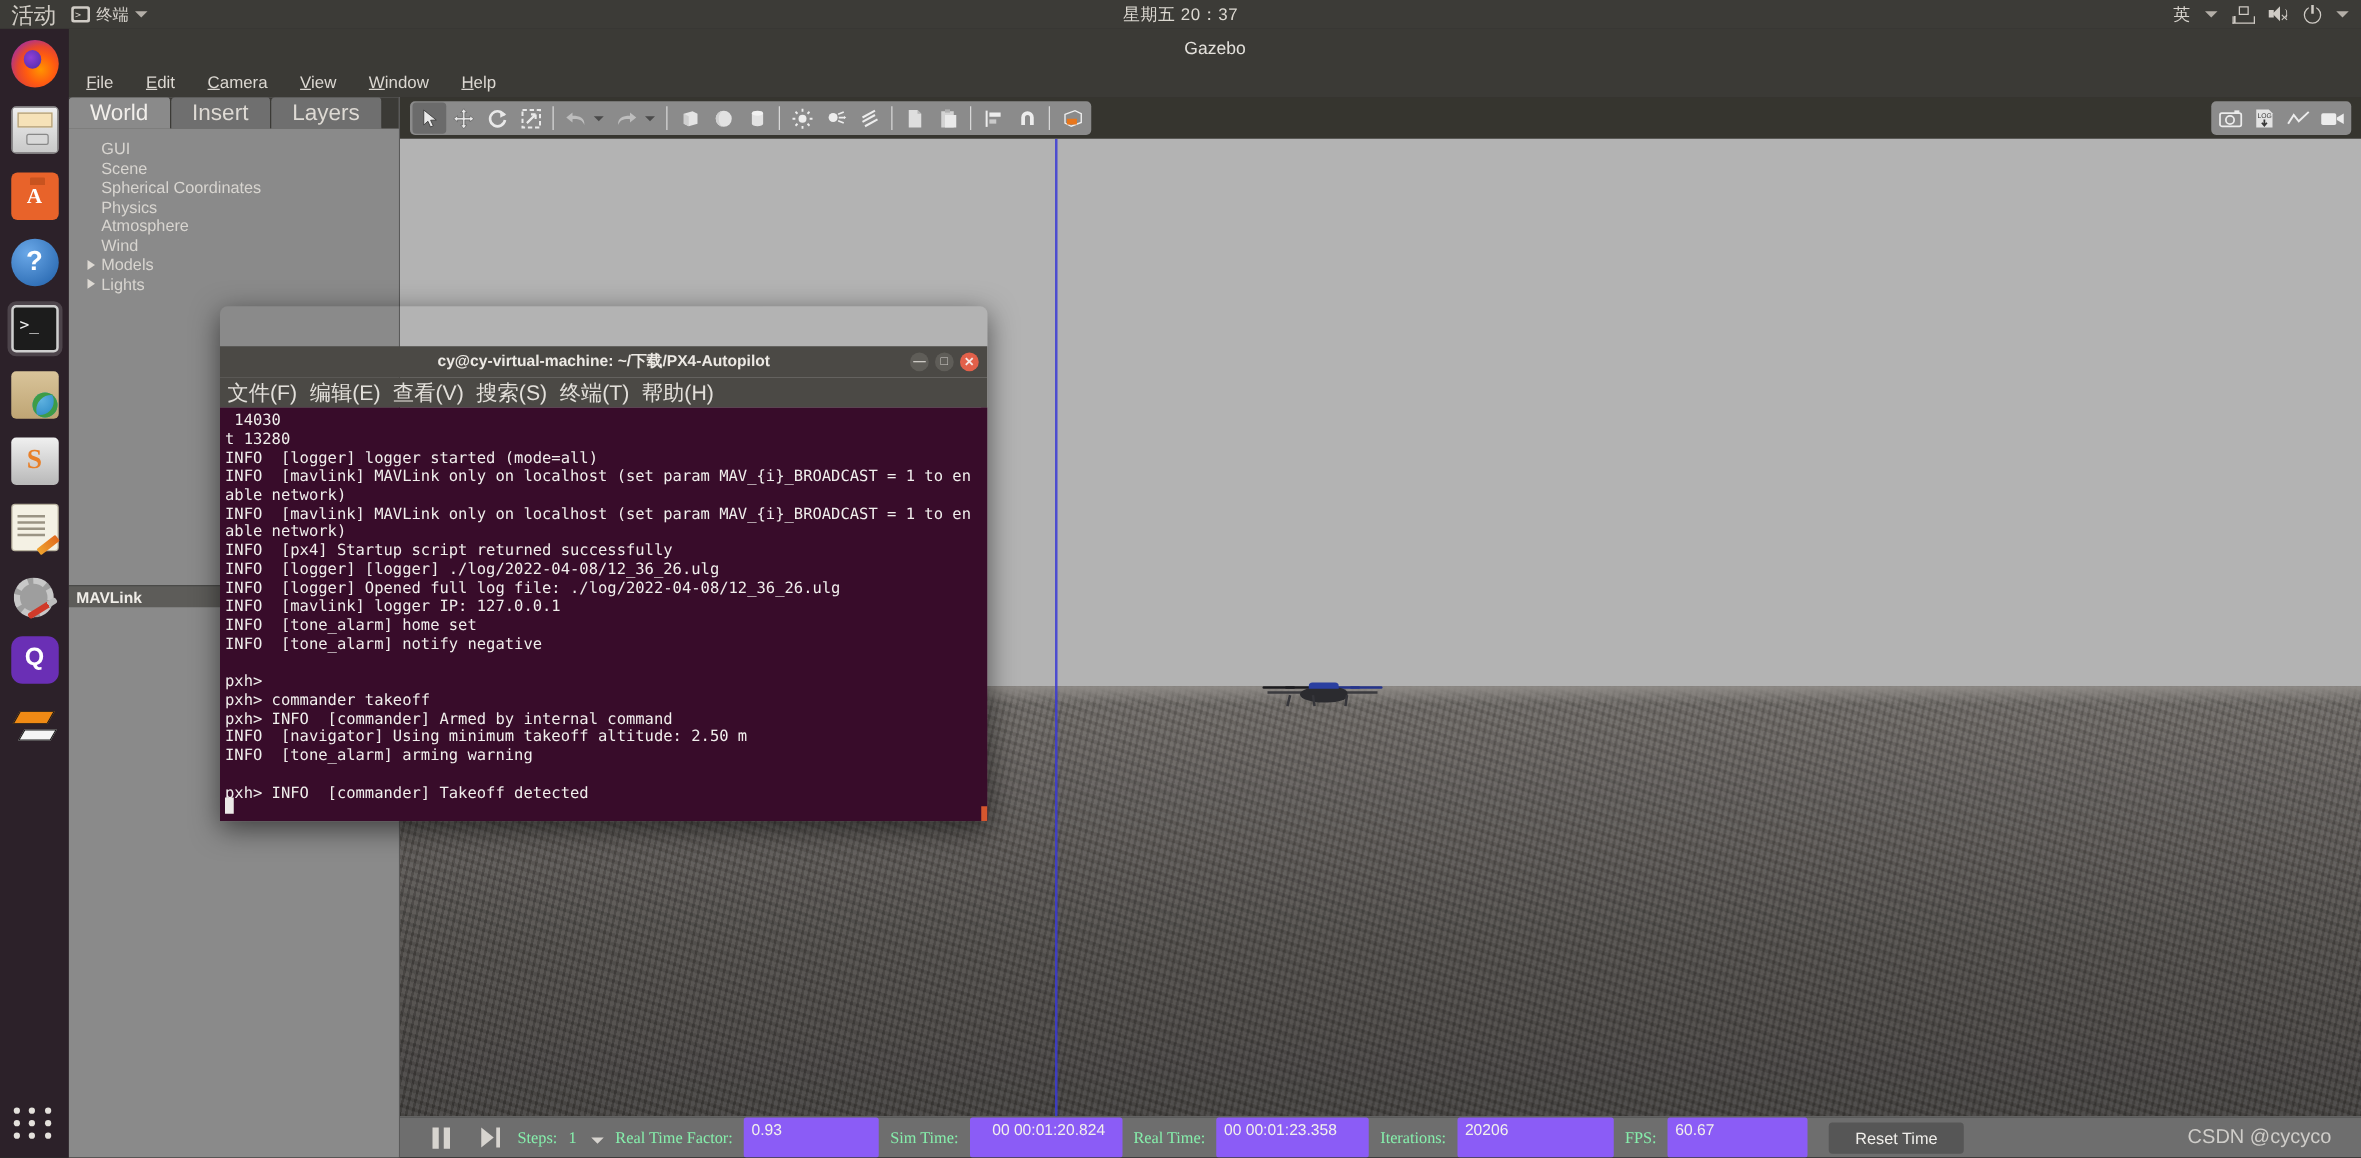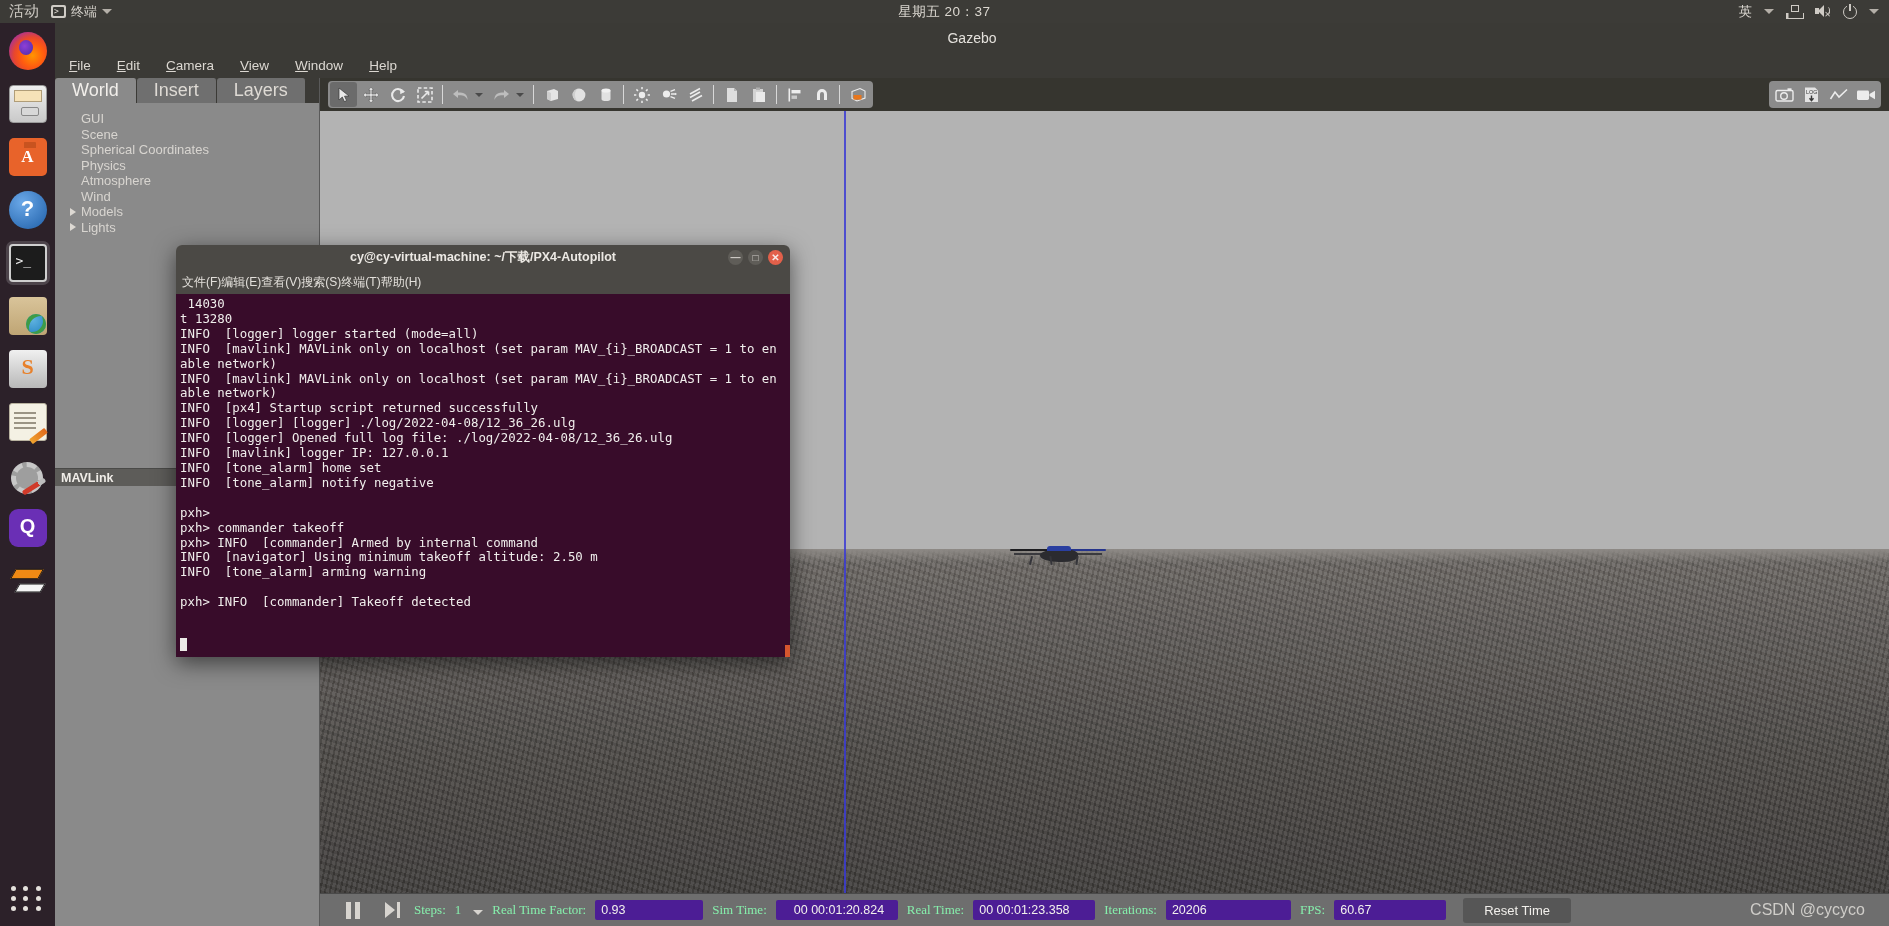--- a/index.html
+++ b/index.html
@@ -13,21 +13,21 @@
 
   
   #topbar {
     position: absolute; left: 0; top: 0; width: 1889px; height: 23px;
     background: #3c3b37;
     display: flex; align-items: center;
     color: #d6d2cc; font-size: 13px;
     z-index: 60;
   }
   .tb-left { display: flex; align-items: center; gap: 12px; padding-left: 9px; }
-  .tb-activities { color: #cfcbc4; font-size: 15px; }
+  .tb-activities { color: #cfcbc4; font-size: 18px; }
   .tb-app { display: flex; align-items: center; gap: 5px; }
   .tb-termicon {
     width: 15px; height: 13px; background: #d0ccc6;
     border-radius: 2px; position: relative;
   }
   .tb-termicon::before {
     content: ""; position: absolute; left: 2px; top: 2px; right: 2px; bottom: 2px;
     background: #3a3935; border-radius: 1px;
   }
   .tb-termicon::after {
@@ -353,21 +353,21 @@
   .st-step {
     width: 20px; height: 20px; display: flex; align-items: center; gap: 2px; margin-left: 12px;
   }
   .st-step .tri {
     width: 0; height: 0; border-top: 8px solid transparent;
     border-bottom: 8px solid transparent; border-left: 10px solid #d7d4cf;
   }
   .st-step .bar { width: 3px; height: 16px; background: #d7d4cf; }
   .st-label { color: #86efac; font-family: Liberation Serif, serif; }
   .st-field {
-    background: #4c1d95; color: #f2f0ec; height: 20px; line-height: 20px;
+    background: #8b5cf6; color: #f2f0ec; height: 32px; line-height: 20px;
     padding: 0 6px; border-radius: 2px; font-size: 12.5px;
   }
   .f-rtf { width: 108px; }
   .f-sim { min-width: 122px; padding-left: 18px; }
   .f-real { min-width: 122px; }
   .f-iter { width: 125px; }
   .f-fps { width: 112px; }
   .st-caret {
     width: 0; height: 0; border-left: 5px solid transparent;
     border-right: 5px solid transparent; border-top: 5px solid #d7d4cf;
@@ -384,37 +384,37 @@
   
   #terminal {
     position: absolute; left: 176px; top: 245px; width: 614px; height: 412px;
     box-shadow: 0 6px 22px rgba(0,0,0,0.55);
     border-radius: 6px 6px 0 0; overflow: hidden; z-index: 50;
     display: flex; flex-direction: column;
   }
   #term-title {
     height: 25px; background: #4b4945; color: #ece9e4;
     display: flex; align-items: center; justify-content: center;
-    font-size: 12.5px; font-weight: bold; position: relative;
+    font-size: 12.5px; font-weight: bold; position: relative; margin-top: 32px;
   }
   #term-title .wbtns {
     position: absolute; right: 7px; display: flex; gap: 5px; align-items: center;
   }
   .wbtn {
     width: 15px; height: 15px; border-radius: 50%;
     display: flex; align-items: center; justify-content: center;
     font-size: 10px; color: #3b3a36;
   }
   .wbtn.min { background: #5f5d58; color: #cfccc7; }
   .wbtn.max { background: #5f5d58; color: #cfccc7; }
   .wbtn.close { background: #e2604a; color: #f6e9e6; }
   #term-menubar {
     height: 24px; background: #4b4945; color: #e2dfda;
-    display: flex; align-items: center; padding-left: 6px; 
-    font-size: 12px;
+    display: flex; align-items: center; padding-left: 6px; gap: 10px;
+    font-size: 17px;
   }
   #term-body {
     flex: 1; background: #380c2a; color: #f0eeec;
     font-family: "DejaVu Sans Mono", monospace;
     font-size: 12.4px; line-height: 14.9px;
     padding: 3px 4px 0 4px; overflow: hidden; position: relative;
   }
   #term-body .ln { white-space: pre; }
   #term-cursor {
     position: absolute; left: 4px; bottom: 6px; width: 7px; height: 13px;

